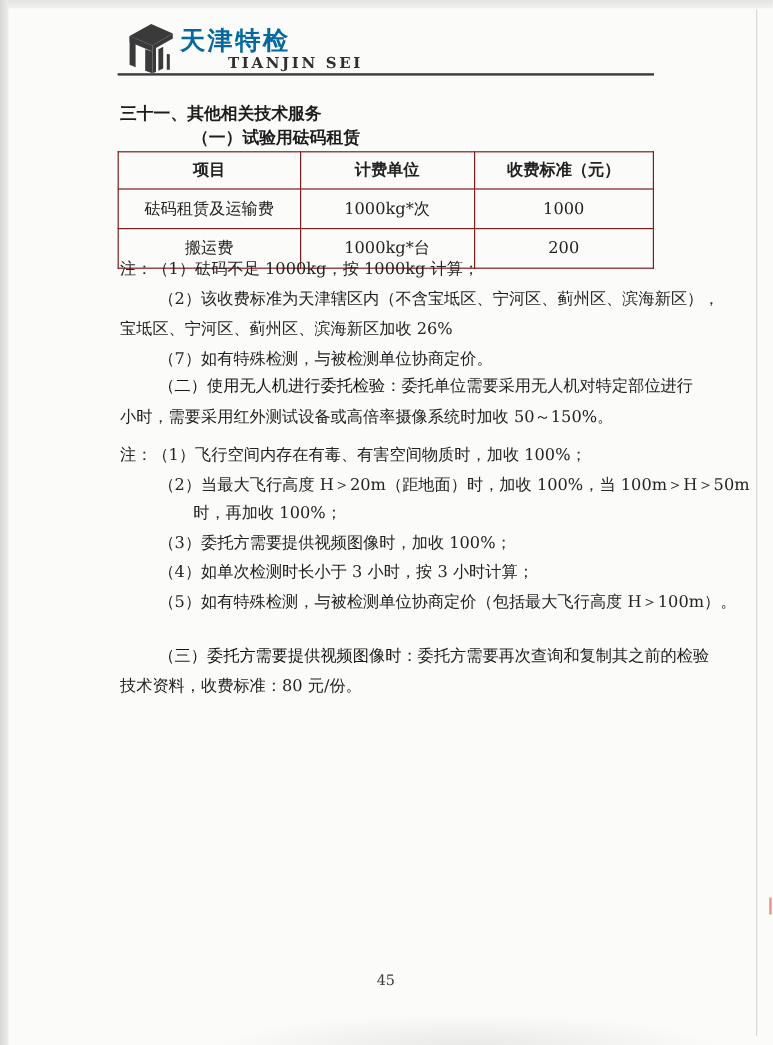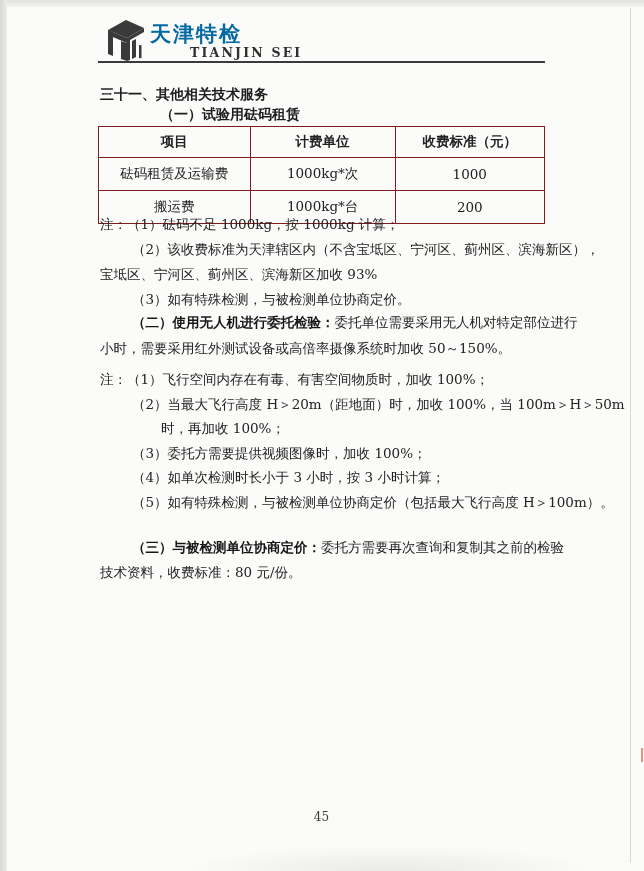--- a/index.html
+++ b/index.html
@@ -40,21 +40,21 @@
 
   
   .block{position:absolute;left:0;width:460px;}
   .line{font-size:13.5px;color:#232323;white-space:nowrap;}
   .ind0{padding-left:2px;}
   .ind2{padding-left:34px;}
   .ind4{padding-left:63px;}
   .lh25 .line{line-height:25px;height:25px;}
   .lh255 .line{line-height:25.5px;height:25.5px;}
   .lh245 .line{line-height:24.5px;height:24.5px;}
-  .lead{font-weight:bold;color:#161616;}
+  .lead{font-weight:normal;color:#161616;}
 
   .notes1{top:212px;}
   .sec2{top:310px;}
   .notes2{top:367px;}
   .sec3{top:535px;}
 
   .pagenum{position:absolute;left:0;top:810px;width:447px;text-align:center;font-size:12px;color:#3a3a3a;}
 </style>
 </head>
 <body>
@@ -112,37 +112,37 @@
         <td>搬运费</td>
         <td>1000kg*台</td>
         <td>200</td>
       </tr>
     </tbody>
   </table>
 
   <div class="block notes1 lh25">
     <div class="line ind0">注：（1）砝码不足 1000kg，按 1000kg 计算；</div>
     <div class="line ind2">（2）该收费标准为天津辖区内（不含宝坻区、宁河区、蓟州区、滨海新区），</div>
-    <div class="line ind0">宝坻区、宁河区、蓟州区、滨海新区加收 93%</div>
-    <div class="line ind2">（3）如有特殊检测，与被检测单位协商定价。</div>
+    <div class="line ind0">宝坻区、宁河区、蓟州区、滨海新区加收 26%</div>
+    <div class="line ind2">（7）如有特殊检测，与被检测单位协商定价。</div>
   </div>
 
   <div class="block sec2 lh255">
     <div class="line ind2"><span class="lead">（二）使用无人机进行委托检验：</span><span>委托单位需要采用无人机对特定部位进行</span></div>
     <div class="line ind0">小时，需要采用红外测试设备或高倍率摄像系统时加收 50～150%。</div>
   </div>
 
   <div class="block notes2 lh245">
     <div class="line ind0">注：（1）飞行空间内存在有毒、有害空间物质时，加收 100%；</div>
     <div class="line ind2">（2）当最大飞行高度 H＞20m（距地面）时，加收 100%，当 100m＞H＞50m</div>
     <div class="line ind4">时，再加收 100%；</div>
     <div class="line ind2">（3）委托方需要提供视频图像时，加收 100%；</div>
     <div class="line ind2">（4）如单次检测时长小于 3 小时，按 3 小时计算；</div>
     <div class="line ind2">（5）如有特殊检测，与被检测单位协商定价（包括最大飞行高度 H＞100m）。</div>
   </div>
 
   <div class="block sec3 lh25">
-    <div class="line ind2"><span class="lead">（三）与被检测单位协商定价：</span><span>委托方需要再次查询和复制其之前的检验</span></div>
+    <div class="line ind2"><span class="lead">（三）委托方需要提供视频图像时：</span><span>委托方需要再次查询和复制其之前的检验</span></div>
     <div class="line ind0">技术资料，收费标准：80 元/份。</div>
   </div>
 
   <div class="pagenum">45</div>
 </div>
 
 </body></html>

